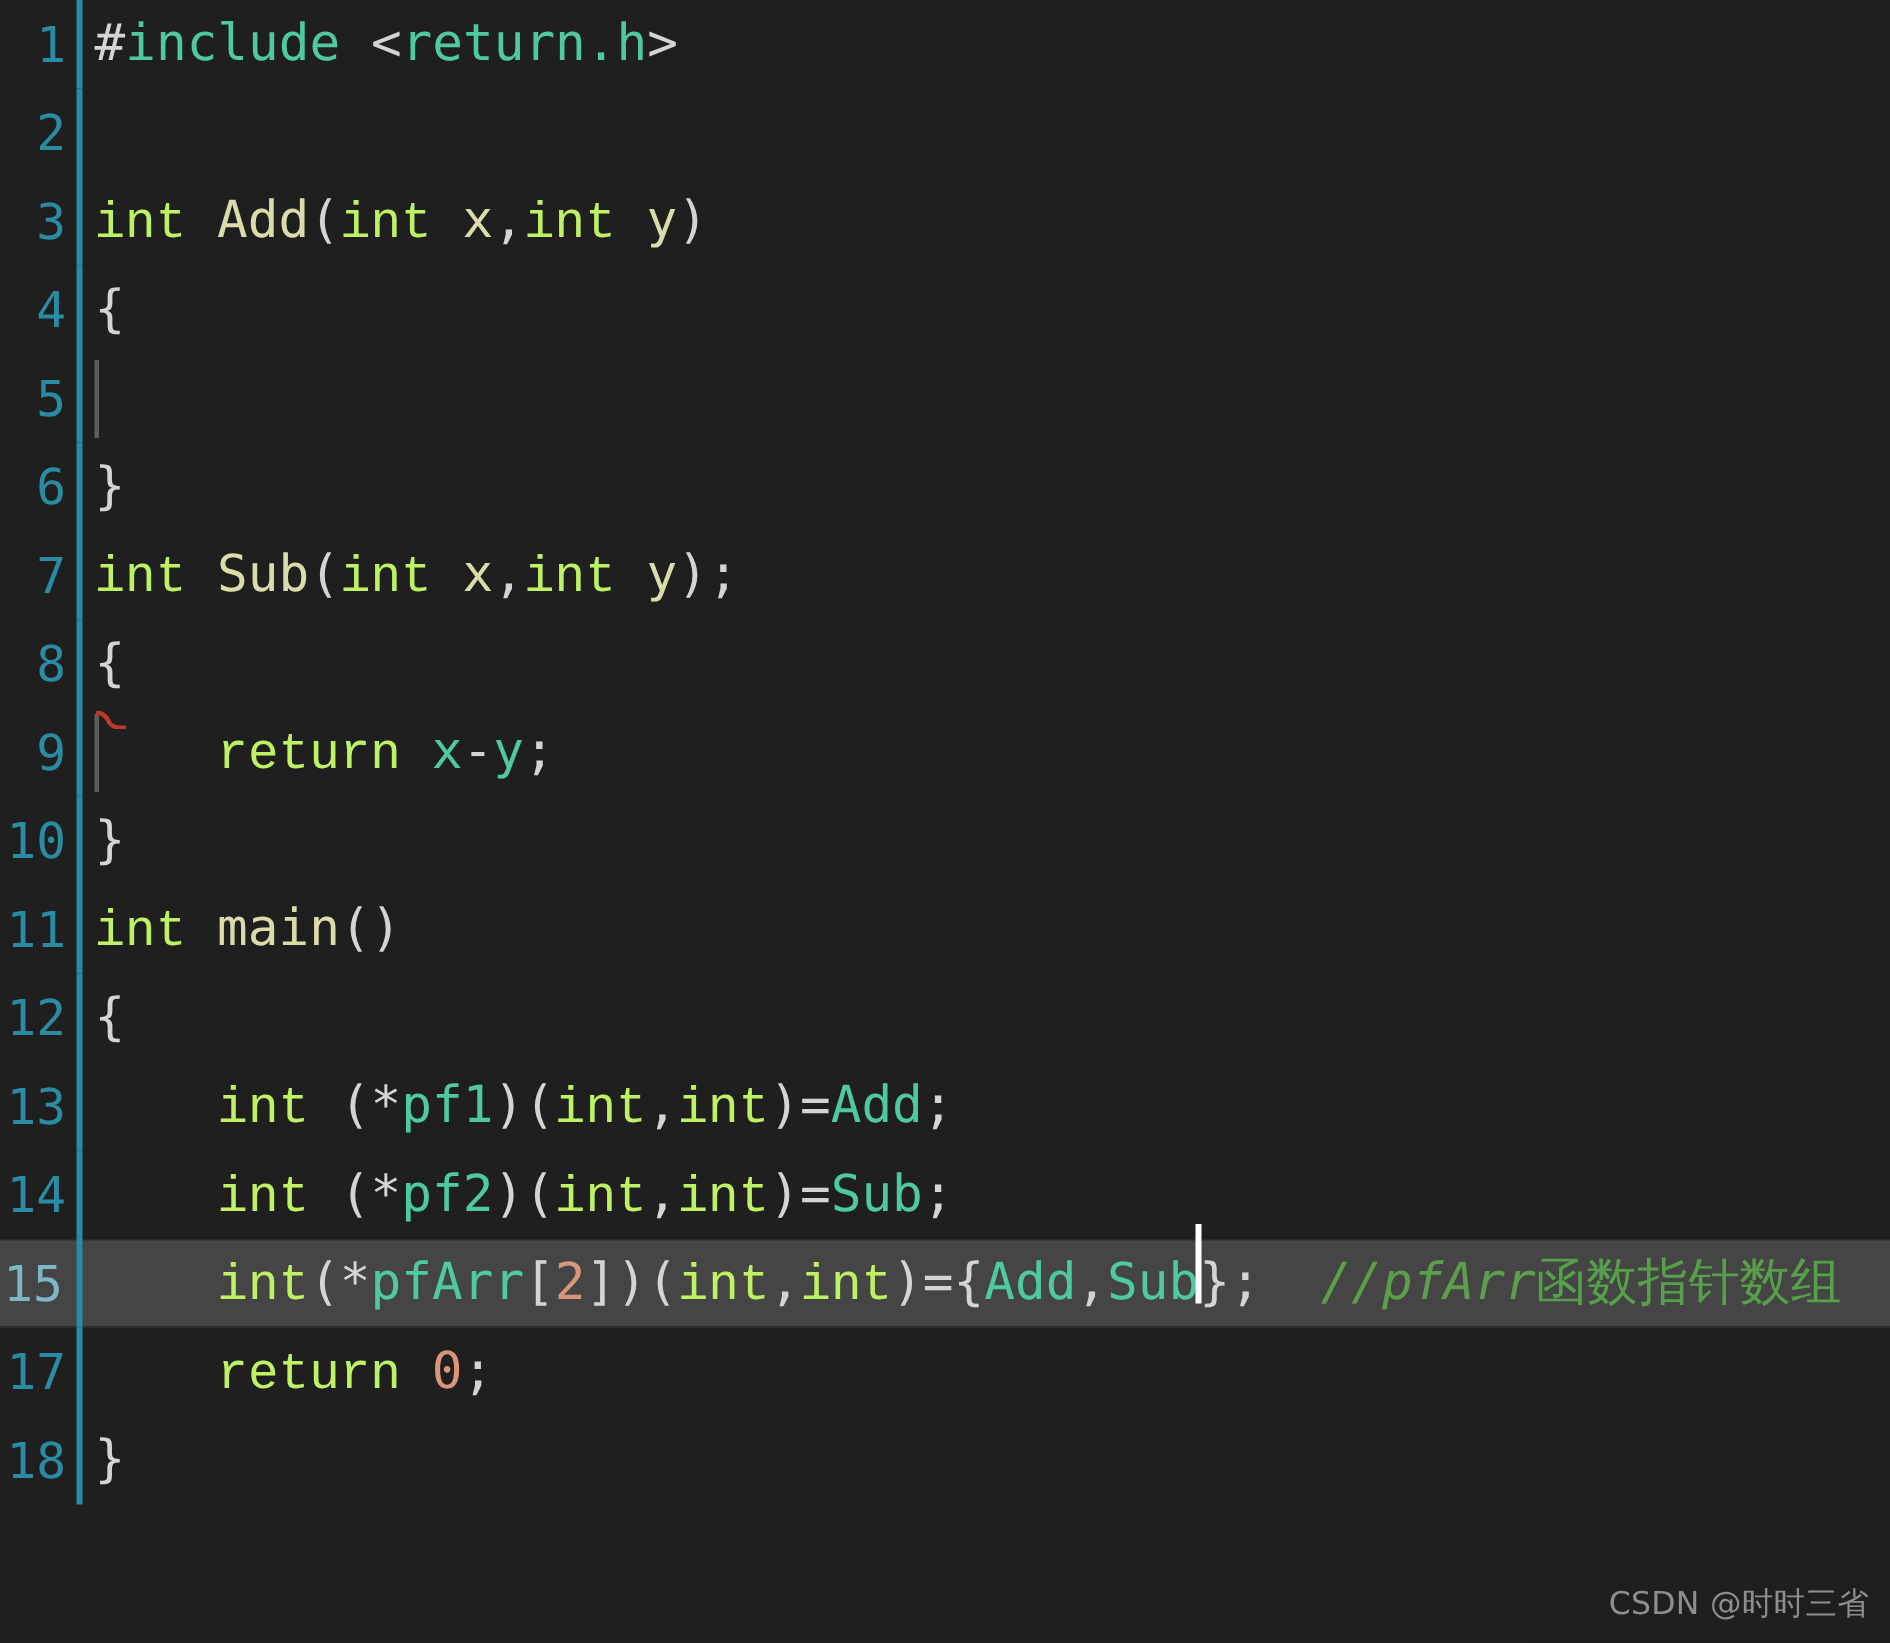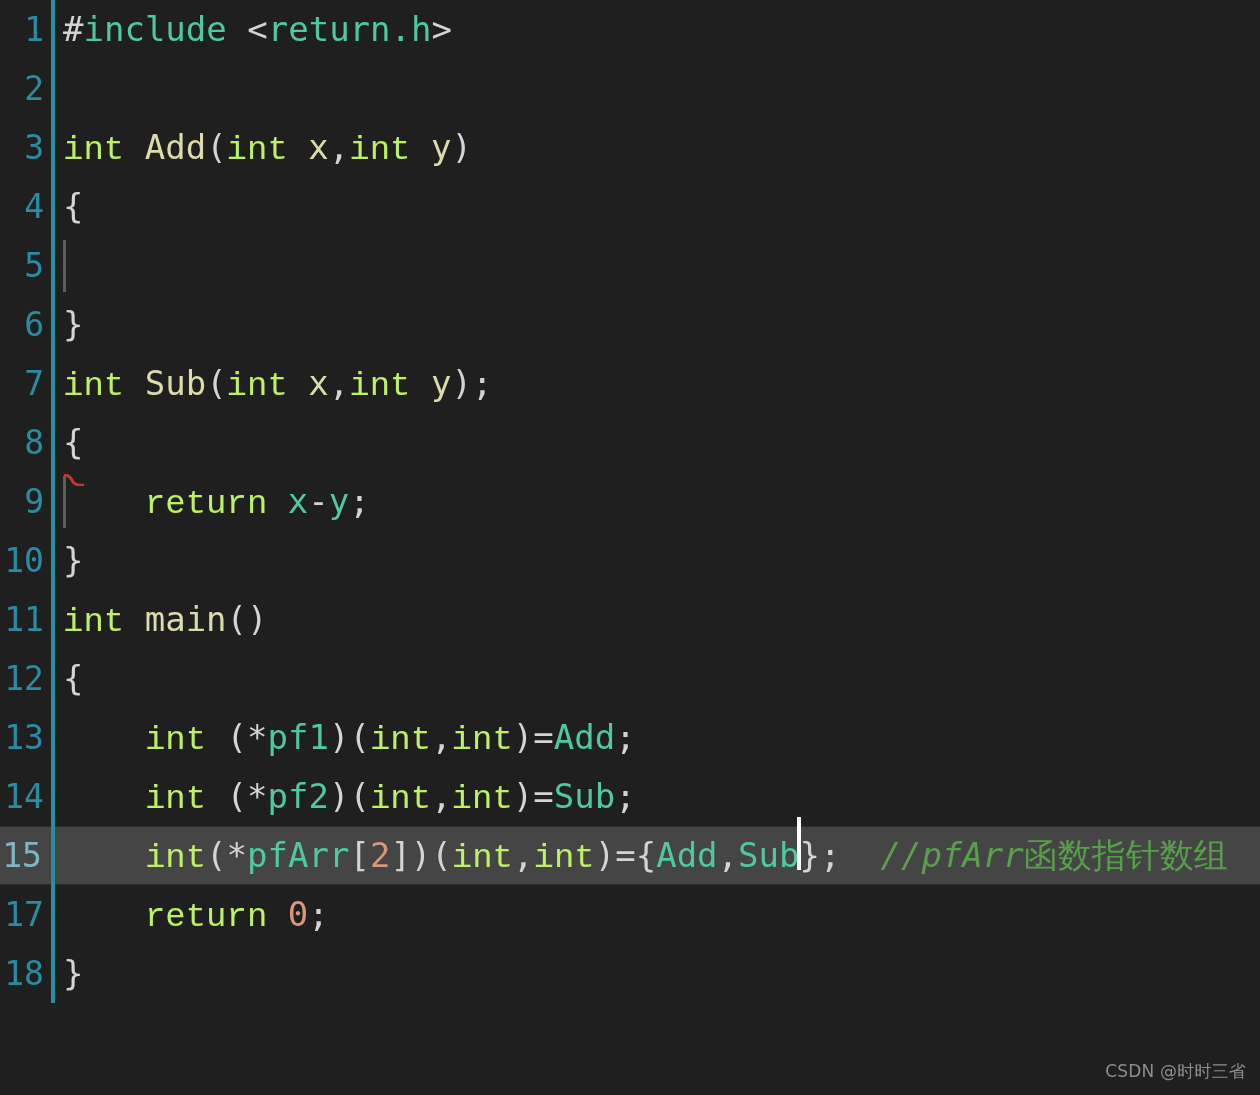--- a/index.html
+++ b/index.html
@@ -101,21 +101,21 @@
     color: #57a04a;
     font-family: "DejaVu Sans", "Liberation Sans", sans-serif;
   }
 
   
   #watermark {
     position: absolute;
     right: 14px;
     bottom: 12px;
     color: #8e8e8e;
-    font-size: 17px;
+    font-size: 21px;
     font-family: "DejaVu Sans", "Liberation Sans", sans-serif;
     letter-spacing: .2px;
     user-select: none;
   }
 </style>
 </head>
 <body>
 
 <div id="editor">
   <div id="lines-container">

